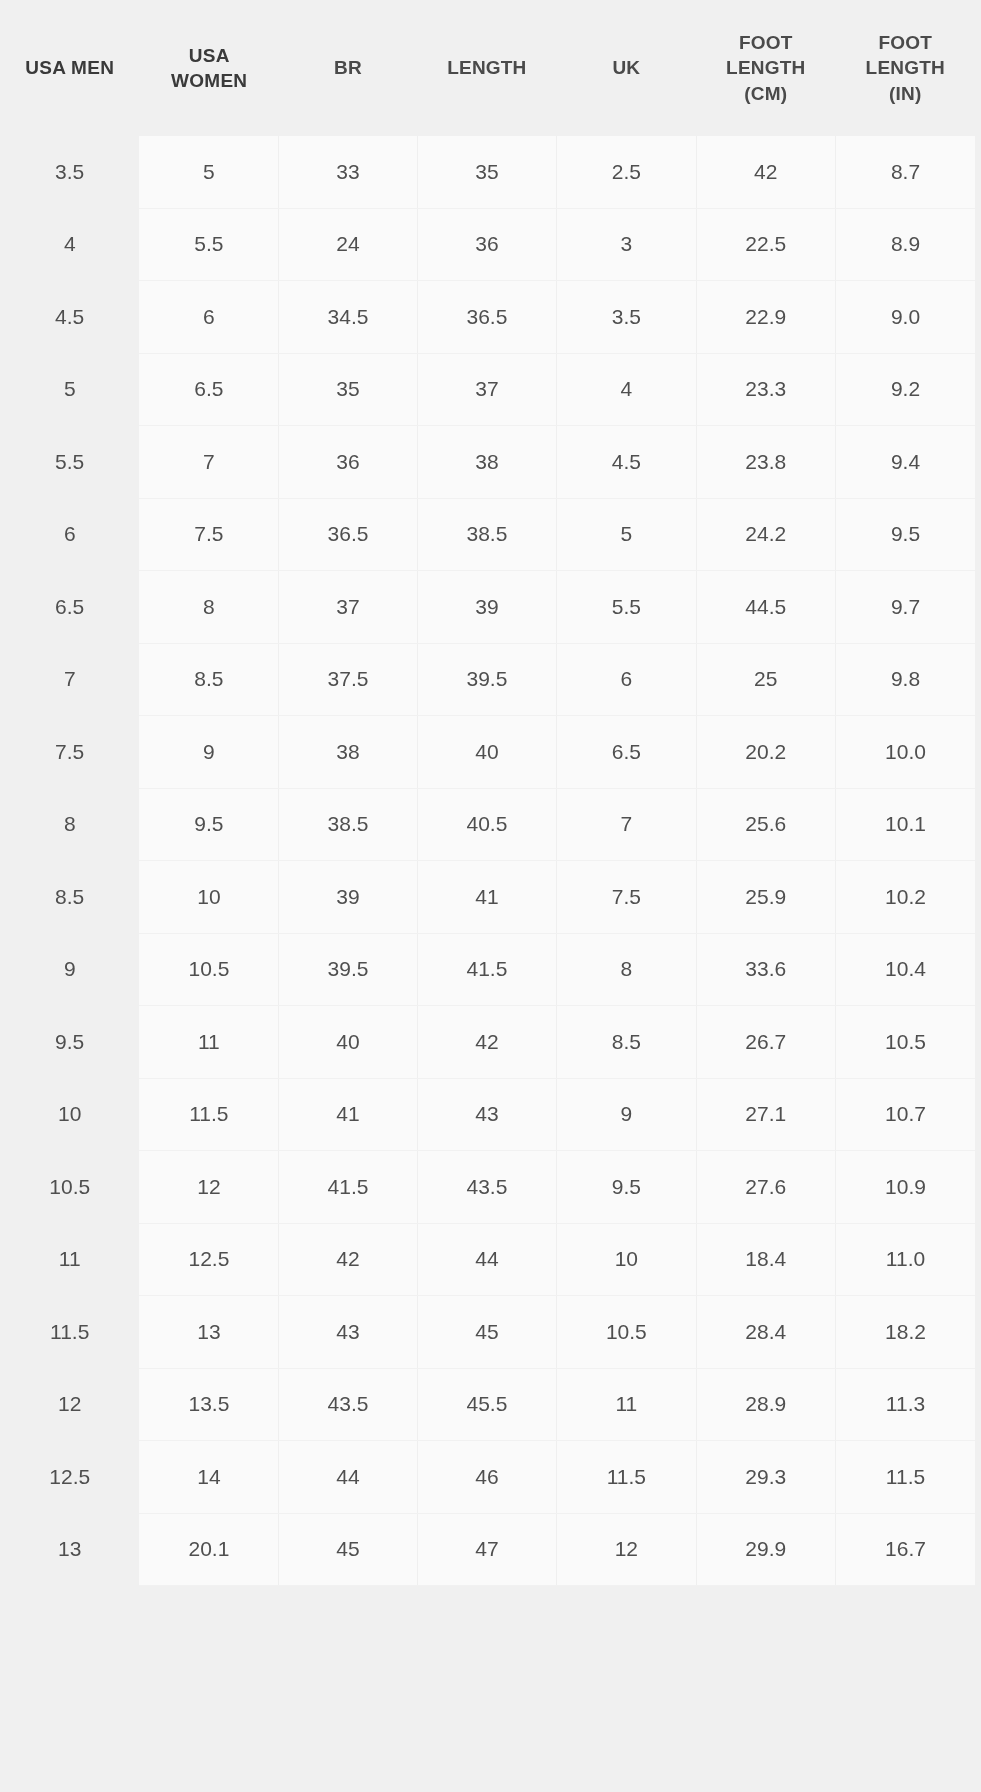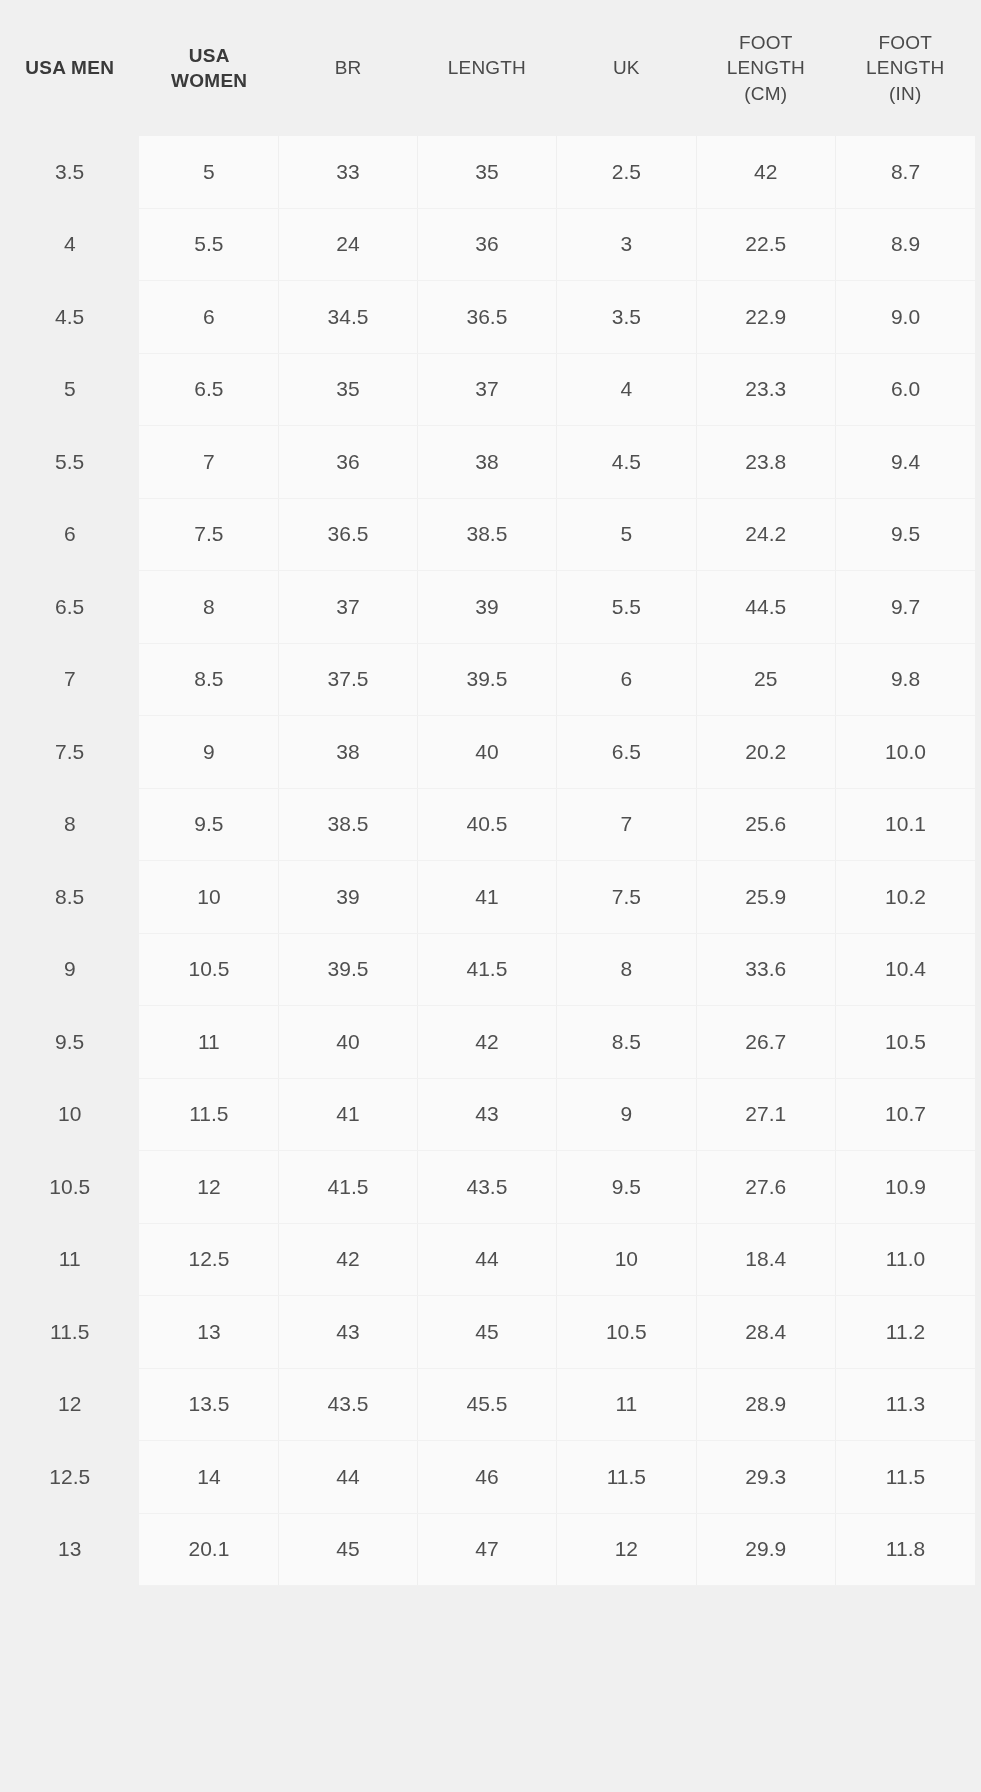--- a/index.html
+++ b/index.html
@@ -32,21 +32,21 @@
   }
 
   
   thead tr.header-row th {
     background: #f0f0f0;
     border: none;
     padding: 0;
     height: 136px;
     vertical-align: middle;
     text-align: center;
-    font-weight: 400;
+    font-weight: 700;
     font-size: 19px;
     line-height: 1.32;
     color: #4a4a4a;
     letter-spacing: 0.2px;
   }
   thead tr.header-row th.col-men,
   thead tr.header-row th.col-women {
     font-weight: 700;
     color: #3a3a3a;
     font-size: 19px;
@@ -173,21 +173,21 @@
           <td class="cell cell-foot-cm">22.9</td>
           <td class="cell cell-foot-in cell-last">9.0</td>
         </tr>
         <tr class="data-row">
           <td class="cell cell-usa-men cell-men">5</td>
           <td class="cell cell-usa-women">6.5</td>
           <td class="cell cell-br">35</td>
           <td class="cell cell-europe">37</td>
           <td class="cell cell-uk">4</td>
           <td class="cell cell-foot-cm">23.3</td>
-          <td class="cell cell-foot-in cell-last">6.0</td>
+          <td class="cell cell-foot-in cell-last">9.2</td>
         </tr>
         <tr class="data-row">
           <td class="cell cell-usa-men cell-men">5.5</td>
           <td class="cell cell-usa-women">7</td>
           <td class="cell cell-br">36</td>
           <td class="cell cell-europe">38</td>
           <td class="cell cell-uk">4.5</td>
           <td class="cell cell-foot-cm">23.8</td>
           <td class="cell cell-foot-in cell-last">9.4</td>
         </tr>
@@ -290,21 +290,21 @@
           <td class="cell cell-foot-cm">18.4</td>
           <td class="cell cell-foot-in cell-last">11.0</td>
         </tr>
         <tr class="data-row">
           <td class="cell cell-usa-men cell-men">11.5</td>
           <td class="cell cell-usa-women">13</td>
           <td class="cell cell-br">43</td>
           <td class="cell cell-europe">45</td>
           <td class="cell cell-uk">10.5</td>
           <td class="cell cell-foot-cm">28.4</td>
-          <td class="cell cell-foot-in cell-last">11.2</td>
+          <td class="cell cell-foot-in cell-last">18.2</td>
         </tr>
         <tr class="data-row">
           <td class="cell cell-usa-men cell-men">12</td>
           <td class="cell cell-usa-women">13.5</td>
           <td class="cell cell-br">43.5</td>
           <td class="cell cell-europe">45.5</td>
           <td class="cell cell-uk">11</td>
           <td class="cell cell-foot-cm">28.9</td>
           <td class="cell cell-foot-in cell-last">11.3</td>
         </tr>
@@ -317,19 +317,19 @@
           <td class="cell cell-foot-cm">29.3</td>
           <td class="cell cell-foot-in cell-last">11.5</td>
         </tr>
         <tr class="data-row">
           <td class="cell cell-usa-men cell-men">13</td>
           <td class="cell cell-usa-women">20.1</td>
           <td class="cell cell-br">45</td>
           <td class="cell cell-europe">47</td>
           <td class="cell cell-uk">12</td>
           <td class="cell cell-foot-cm">29.9</td>
-          <td class="cell cell-foot-in cell-last">11.8</td>
+          <td class="cell cell-foot-in cell-last">16.7</td>
         </tr>
       </tbody>
   </table>
 
   <div class="right-gutter"></div>
 </div>
 
 </body></html>

